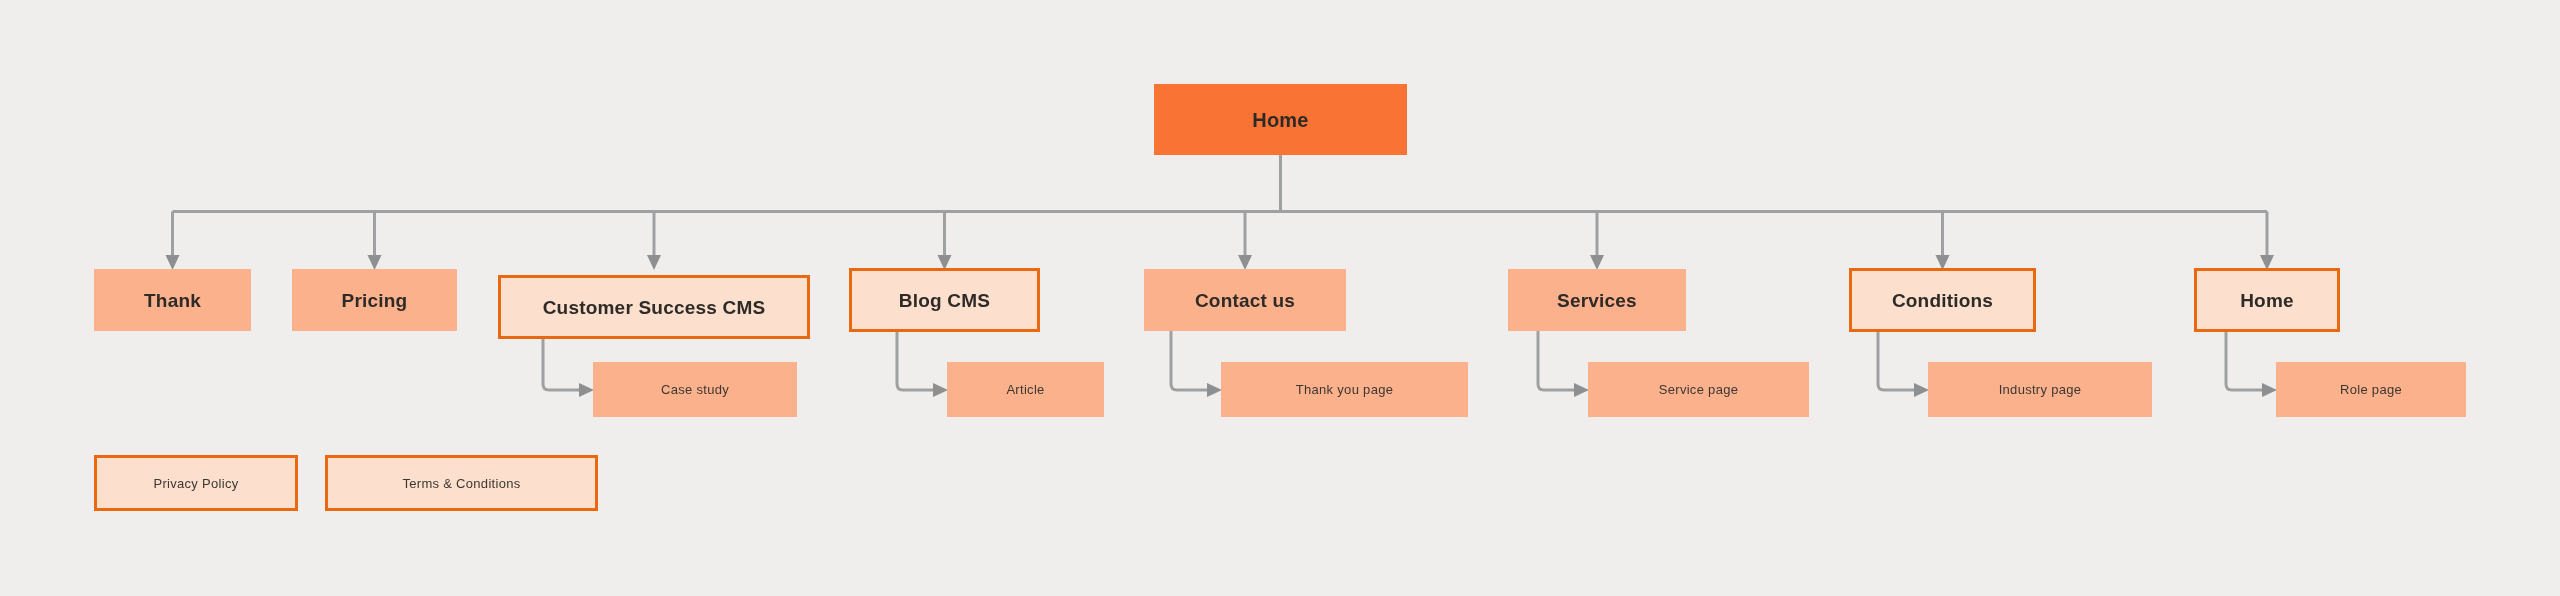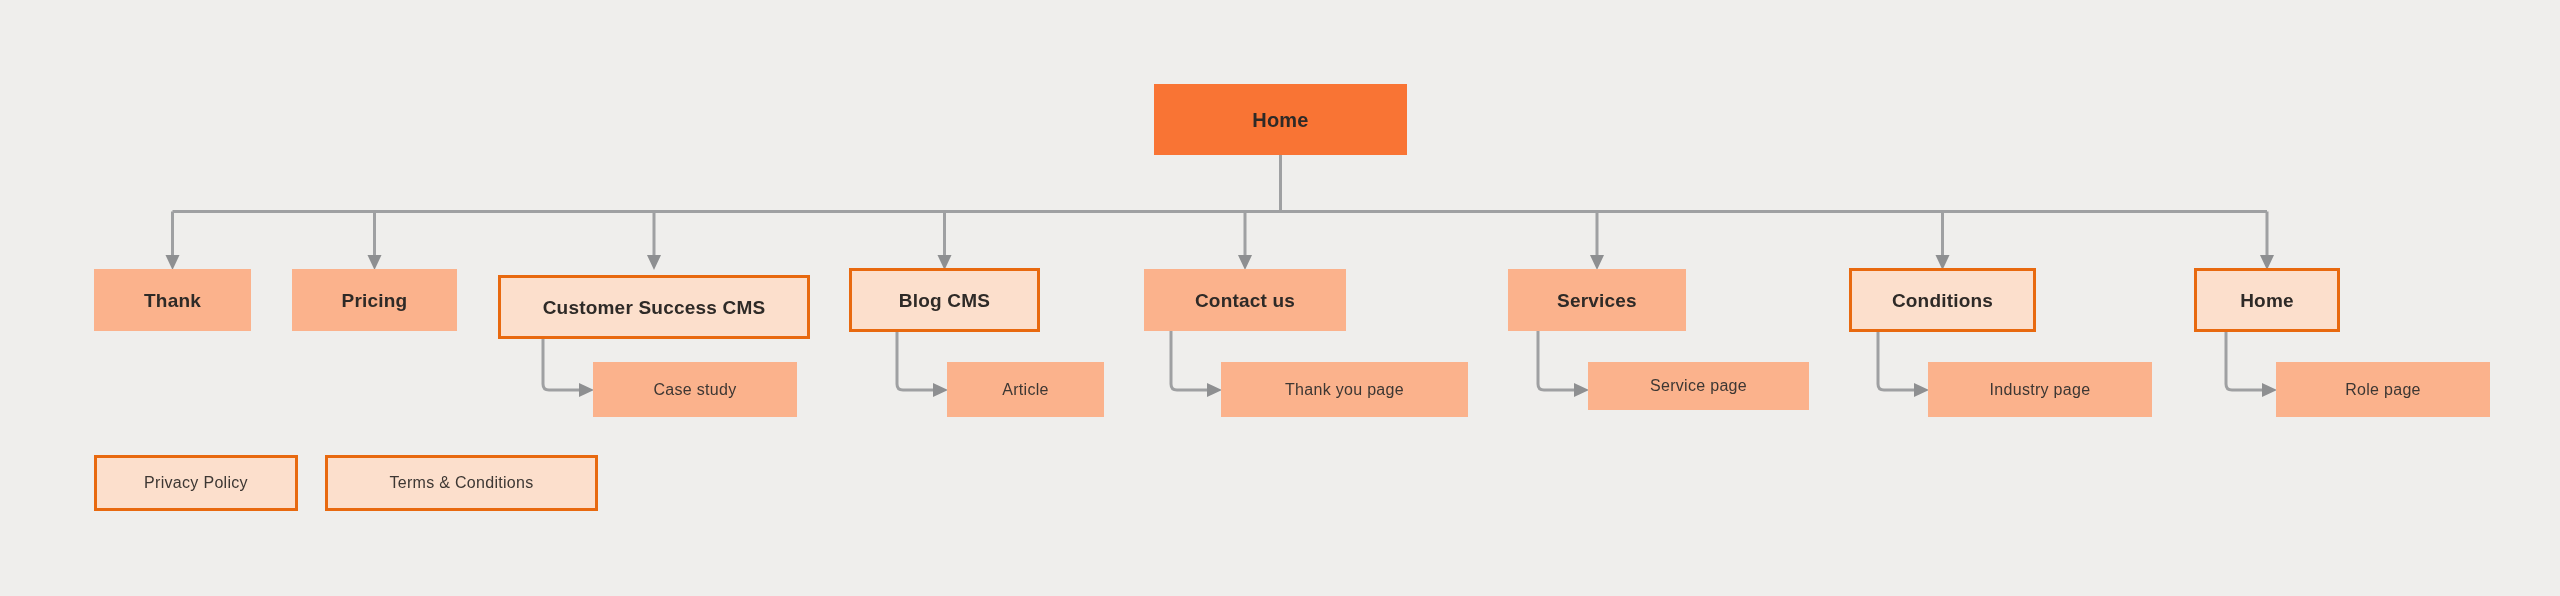--- a/index.html
+++ b/index.html
@@ -55,21 +55,21 @@
   }
   .lbl.bold {
     font-weight: 700;
     font-size: 19px;
     letter-spacing: 0.2px;
     color: var(--label_bold, #2e2a27);
   }
   .lbl.big { font-size: 20px; }
   .lbl.regular {
     font-weight: 400;
-    font-size: 16px;
+    font-size: 13px;
     letter-spacing: 0.3px;
     color: var(--label_regular, #3d3733);
   }
 </style>
 </head>
 <body>
 
 <div class="canvas">
 
   <svg class="connectors" viewBox="0 0 2560 596" xmlns="http://www.w3.org/2000/svg">
@@ -169,27 +169,27 @@
 
   <div class="node solid" style="left:593px;top:362px;width:204px;height:55px">
     <span class="lbl regular">Case study</span>
   </div>
   <div class="node solid" style="left:947px;top:362px;width:157px;height:55px">
     <span class="lbl regular">Article</span>
   </div>
   <div class="node solid" style="left:1221px;top:362px;width:247px;height:55px">
     <span class="lbl regular">Thank you page</span>
   </div>
-  <div class="node solid" style="left:1588px;top:362px;width:221px;height:48px">
+  <div class="node solid" style="left:1588px;top:362px;width:221px;height:55px">
     <span class="lbl regular">Service page</span>
   </div>
   <div class="node solid" style="left:1928px;top:362px;width:224px;height:55px">
     <span class="lbl regular">Industry page</span>
   </div>
-  <div class="node solid" style="left:2276px;top:362px;width:214px;height:55px">
+  <div class="node solid" style="left:2276px;top:362px;width:190px;height:55px">
     <span class="lbl regular">Role page</span>
   </div>
 
   <div class="node outlined" style="left:94px;top:455px;width:204px;height:56px">
     <span class="lbl regular">Privacy Policy</span>
   </div>
   <div class="node outlined" style="left:325px;top:455px;width:273px;height:56px">
     <span class="lbl regular">Terms &amp; Conditions</span>
   </div>
 

